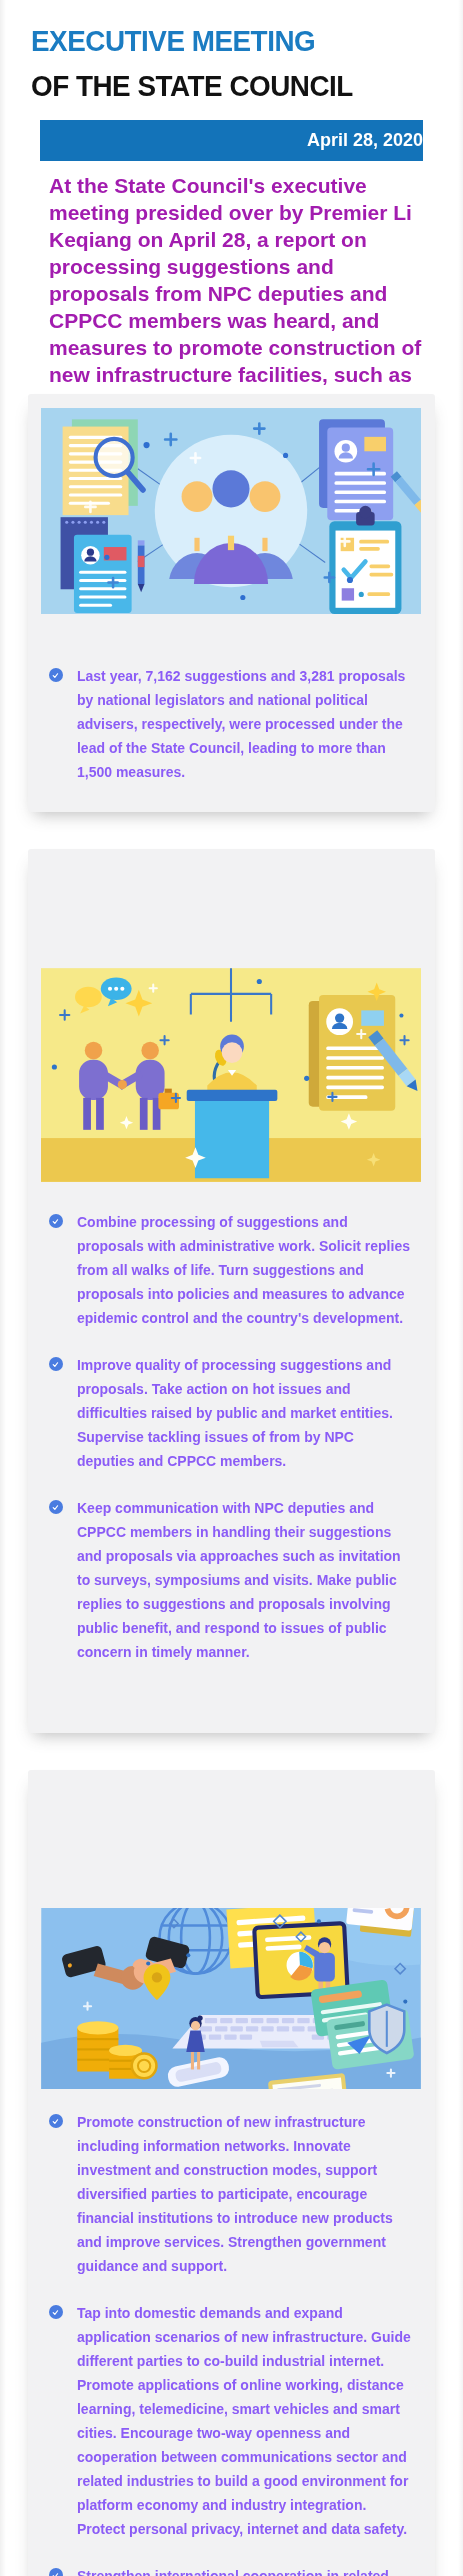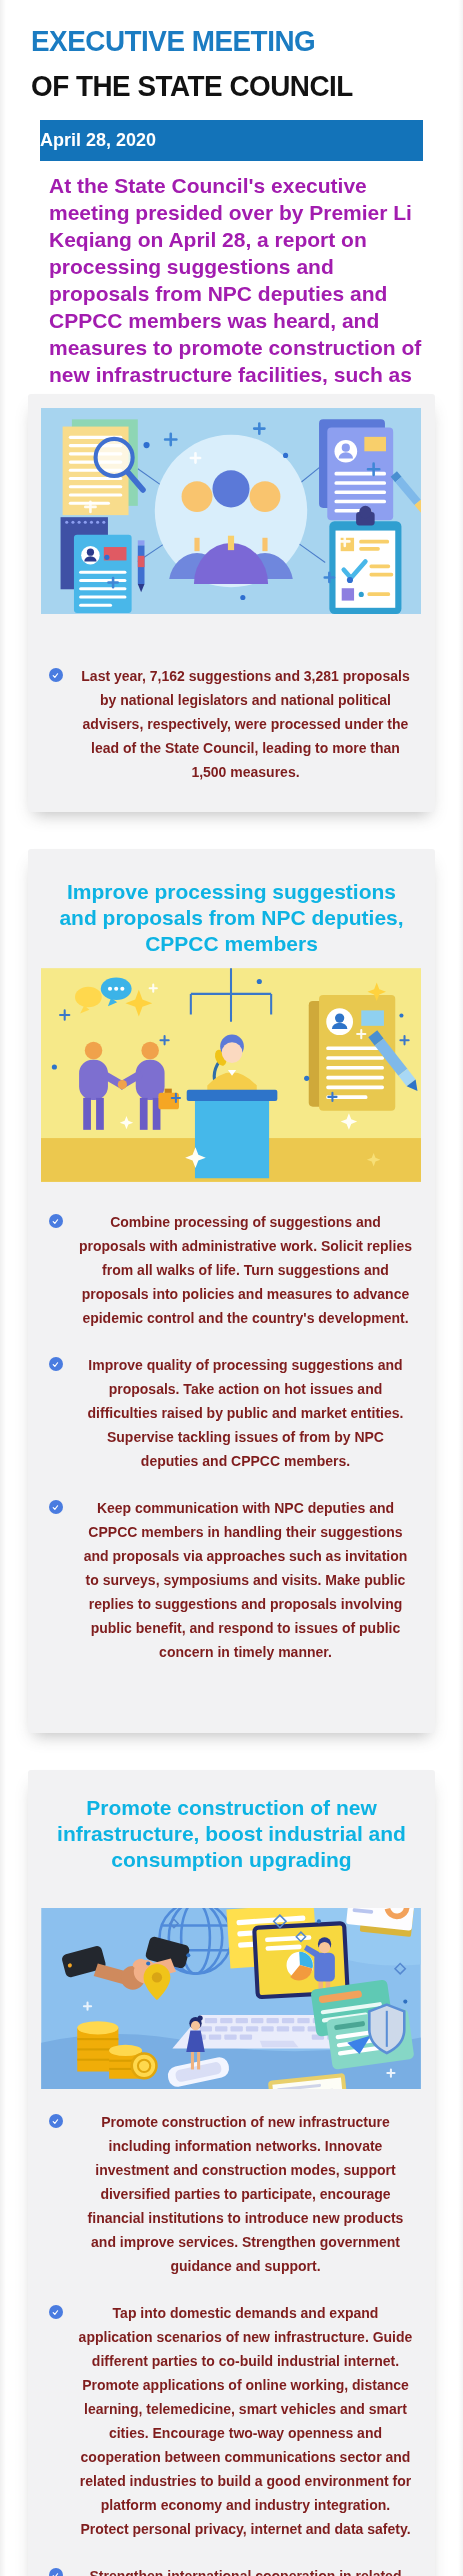--- a/index.html
+++ b/index.html
@@ -9,21 +9,21 @@
         background:linear-gradient(to right,rgba(0,0,0,.06),rgba(0,0,0,0));pointer-events:none;}
   .page::after{content:"";position:absolute;right:0;top:0;bottom:0;width:6.2px;
         background:linear-gradient(to left,rgba(0,0,0,.06),rgba(0,0,0,0));pointer-events:none;}
 
   .title-line{position:absolute;left:31px;font-weight:bold;font-size:29px;letter-spacing:-0.5px;
         transform:scaleX(.96);transform-origin:left;white-space:nowrap;}
   .title-1{top:25px;color:#1b7cc2;}
   .title-2{top:70px;color:#121212;}
 
   .date-banner{position:absolute;left:40px;top:120px;width:383px;height:41px;background:#1373b9;
-        color:#fff;font-weight:bold;font-size:18px;display:flex;align-items:center;justify-content:flex-start;}
+        color:#fff;font-weight:bold;font-size:18px;display:flex;align-items:center;justify-content:flex-end;}
 
   .intro{position:absolute;left:45px;top:168px;width:377px;margin:4px;color:#a21caf;
         font-weight:bold;font-size:21px;line-height:27px;}
 
   .card{position:absolute;left:28px;width:407px;background:#f2f2f3;border-radius:3.1px;
         box-shadow:0 9.3px 15.5px -6.2px rgba(60,60,60,.35);}
   #card1{top:394px;height:418px;}
   #card2{top:849px;height:884px;}
   #card3{top:1770px;height:931px;}
 
@@ -40,21 +40,21 @@
 
   .bullets{position:absolute;left:20.6px;width:367px;margin:0;padding:0;list-style:none;
         display:flex;flex-direction:column;gap:23px;}
   #card1 .bullets{top:270px;}
   #card2 .bullets{top:361px;}
   #card3 .bullets{top:340px;}
   .bullet{display:flex;align-items:flex-start;}
   .check{flex:0 0 14.4px;width:14.4px;height:14.4px;border-radius:50%;background:#4a7ce0;
         margin:4.1px 14px 0 0;display:flex;align-items:center;justify-content:center;}
   .check svg{width:8.8px;height:8.8px;}
-  .bullet p{margin:0;width:337px;color:#7f1d1d;font-weight:bold;font-size:14px;line-height:24px;text-align:center;}
+  .bullet p{margin:0;width:337px;color:#8b5cf6;font-weight:bold;font-size:14px;line-height:24px;}
 </style>
 </head>
 <body>
 
 <div class="page">
 
   <div class="title-line title-1">EXECUTIVE MEETING</div>
   <div class="title-line title-2">OF THE STATE COUNCIL</div>
 
   <div class="date-banner">
@@ -196,21 +196,20 @@
           <svg viewBox="0 0 24 24">
               <path d="M6 12.5 l4.5 5 L18 7.5" stroke="#fff" stroke-width="3.2" fill="none" stroke-linecap="round" stroke-linejoin="round"></path>
             </svg>
         </span>
         <p>Last year, 7,162 suggestions and 3,281 proposals by national legislators and national political advisers, respectively, were processed under the lead of the State Council, leading to more than 1,500 measures.</p>
       </li>
     </ul>
   </section>
 
   <section class="card" id="card2">
-    <h2 class="section-heading">Improve processing suggestions and proposals from NPC deputies, CPPCC members</h2>
     <div class="illus">
       <svg viewBox="0 0 738 415">
         <rect width="738" height="415" fill="#f6e989"></rect>
         <rect y="330" width="738" height="85" fill="#ecc84e"></rect>
         <g stroke="#3a77c9" stroke-width="4" fill="none">
           <path d="M369 0 V104 M291 50 H447 M291 50 V90 M447 50 V90"></path>
         </g>
         <g transform="translate(66,16)">
           <ellipse cx="26" cy="40" rx="26" ry="20" fill="#ffd84d"></ellipse>
           <path d="M18 56 l-8 16 l18 -7 z" fill="#ffd84d"></path>
@@ -318,21 +317,20 @@
           <svg viewBox="0 0 24 24">
               <path d="M6 12.5 l4.5 5 L18 7.5" stroke="#fff" stroke-width="3.2" fill="none" stroke-linecap="round" stroke-linejoin="round"></path>
             </svg>
         </span>
         <p>Keep communication with NPC deputies and CPPCC members in handling their suggestions and proposals via approaches such as invitation to surveys, symposiums and visits. Make public replies to suggestions and proposals involving public benefit, and respond to issues of public concern in timely manner.</p>
       </li>
     </ul>
   </section>
 
   <section class="card" id="card3">
-    <h2 class="section-heading">Promote construction of new infrastructure, boost industrial and consumption upgrading</h2>
     <div class="illus">
       <svg viewBox="0 0 738 352">
         <rect width="738" height="352" fill="#8cc0ee"></rect>
         <path d="M420 0 H738 V110 Q600 122 500 62 Q450 26 420 0 z" fill="#99caf3" opacity=".8"></path>
         <path d="M0 352 V262 Q150 228 300 262 Q520 300 738 252 V352 z" fill="#79aee3"></path>
         <g stroke="#4a86d8" stroke-width="5" fill="none" opacity=".9">
           <circle cx="300" cy="58" r="70"></circle>
           <ellipse cx="300" cy="58" rx="28" ry="70"></ellipse>
           <ellipse cx="300" cy="58" rx="52" ry="70"></ellipse>
           <line x1="236" y1="34" x2="364" y2="34"></line>

